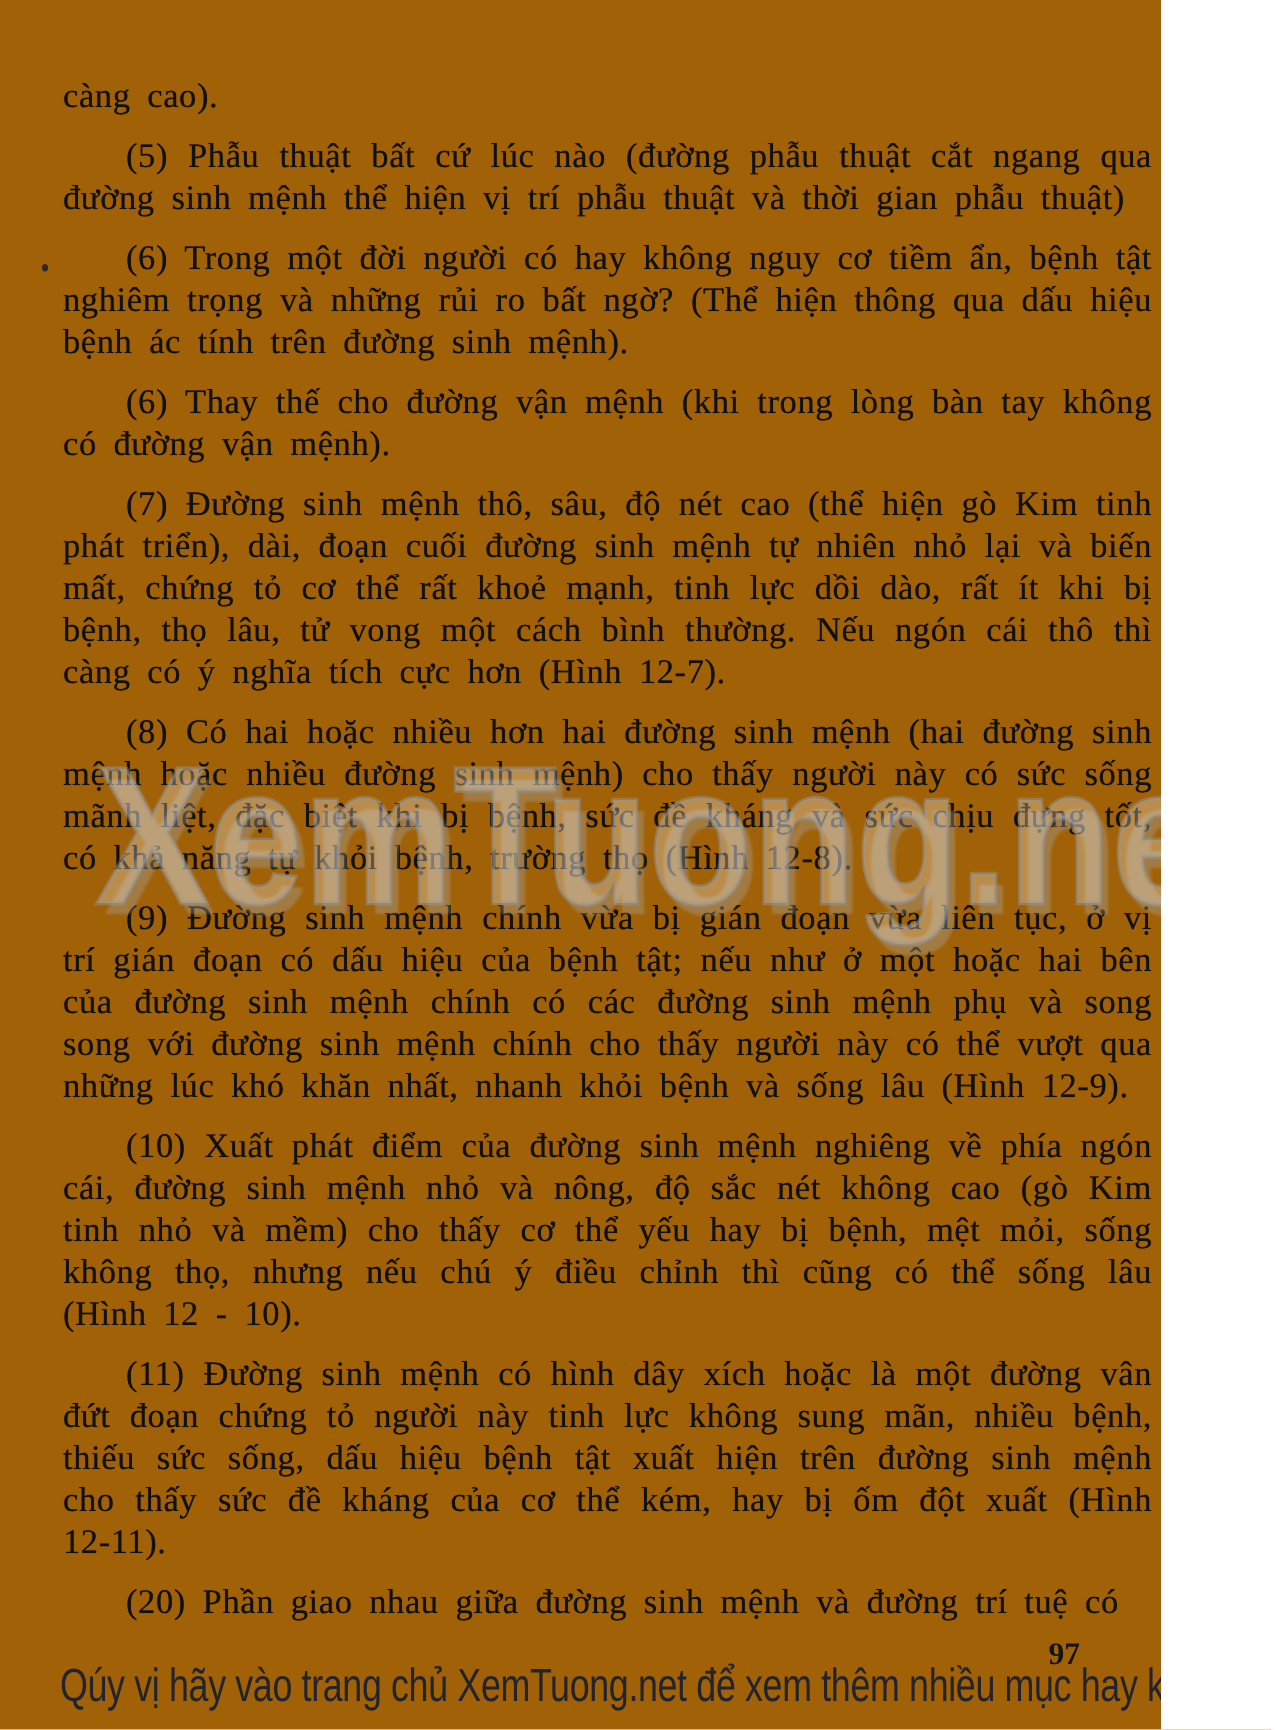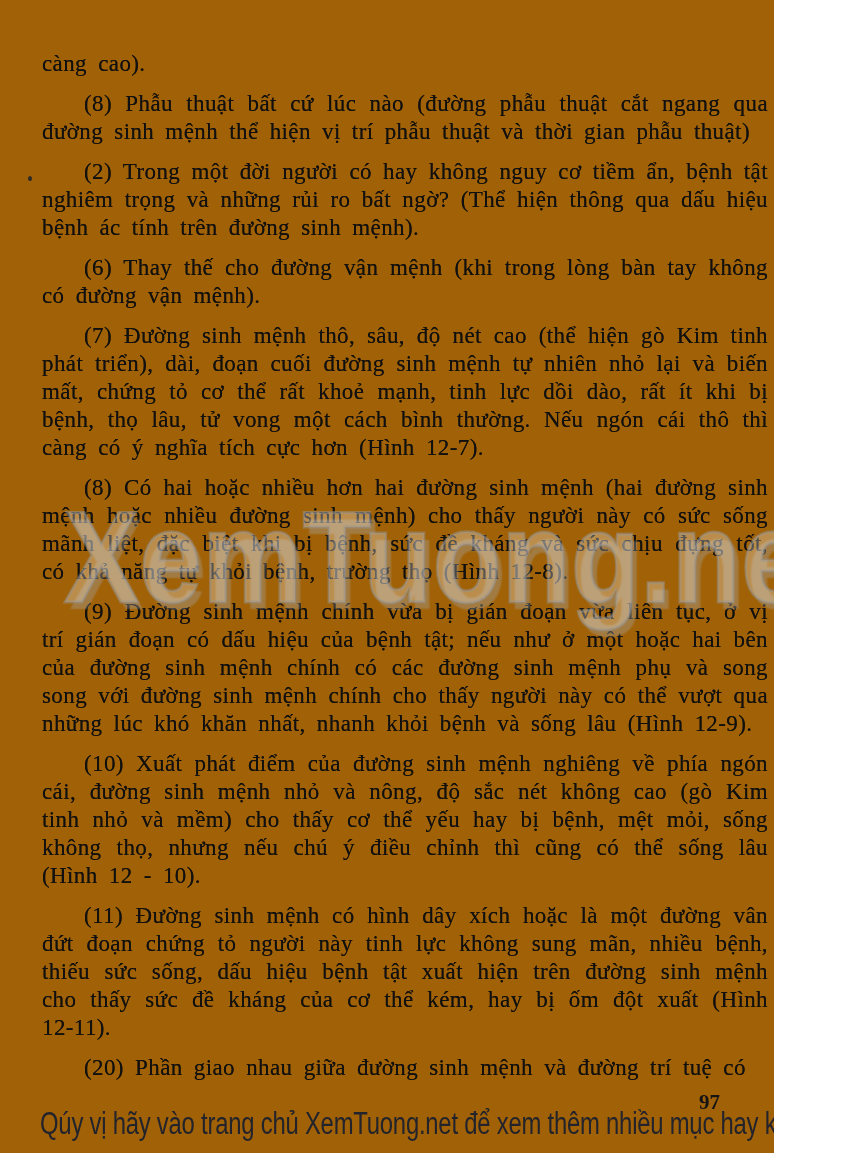--- a/index.html
+++ b/index.html
@@ -91,22 +91,22 @@
   .artifact.dot-left   { left: 28px;  top: 176px; width: 4px; height: 5px; }
   .artifact.dot-right  { left: 812px; top: 847px; width: 4px; height: 7px; opacity: 0.8; }
 </style>
 </head>
 <body>
 
 <div class="page">
 
   <div class="text-body">
       <p class="para no-indent">càng cao).</p>
-      <p class="para">(8) Phẫu thuật bất cứ lúc nào (đường phẫu thuật cắt ngang qua đường sinh mệnh thể hiện vị trí phẫu thuật và thời gian phẫu thuật)</p>
-      <p class="para">(2) Trong một đời người có hay không nguy cơ tiềm ẩn, bệnh tật nghiêm trọng và những rủi ro bất ngờ? (Thể hiện thông qua dấu hiệu bệnh ác tính trên đường sinh mệnh).</p>
+      <p class="para">(5) Phẫu thuật bất cứ lúc nào (đường phẫu thuật cắt ngang qua đường sinh mệnh thể hiện vị trí phẫu thuật và thời gian phẫu thuật)</p>
+      <p class="para">(6) Trong một đời người có hay không nguy cơ tiềm ẩn, bệnh tật nghiêm trọng và những rủi ro bất ngờ? (Thể hiện thông qua dấu hiệu bệnh ác tính trên đường sinh mệnh).</p>
       <p class="para">(6) Thay thế cho đường vận mệnh (khi trong lòng bàn tay không có đường vận mệnh).</p>
       <p class="para">(7) Đường sinh mệnh thô, sâu, độ nét cao (thể hiện gò Kim tinh phát triển), dài, đoạn cuối đường sinh mệnh tự nhiên nhỏ lại và biến mất, chứng tỏ cơ thể rất khoẻ mạnh, tinh lực dồi dào, rất ít khi bị bệnh, thọ lâu, tử vong một cách bình thường. Nếu ngón cái thô thì càng có ý nghĩa tích cực hơn (Hình 12-7).</p>
       <p class="para">(8) Có hai hoặc nhiều hơn hai đường sinh mệnh (hai đường sinh mệnh hoặc nhiều đường sinh mệnh) cho thấy người này có sức sống mãnh liệt, đặc biệt khi bị bệnh, sức đề kháng và sức chịu đựng tốt, có khả năng tự khỏi bệnh, trường thọ (Hình 12-8).</p>
       <p class="para">(9) Đường sinh mệnh chính vừa bị gián đoạn vừa liên tục, ở vị trí gián đoạn có dấu hiệu của bệnh tật; nếu như ở một hoặc hai bên của đường sinh mệnh chính có các đường sinh mệnh phụ và song song với đường sinh mệnh chính cho thấy người này có thể vượt qua những lúc khó khăn nhất, nhanh khỏi bệnh và sống lâu (Hình 12-9).</p>
       <p class="para">(10) Xuất phát điểm của đường sinh mệnh nghiêng về phía ngón cái, đường sinh mệnh nhỏ và nông, độ sắc nét không cao (gò Kim tinh nhỏ và mềm) cho thấy cơ thể yếu hay bị bệnh, mệt mỏi, sống không thọ, nhưng nếu chú ý điều chỉnh thì cũng có thể sống lâu (Hình 12 - 10).</p>
       <p class="para">(11) Đường sinh mệnh có hình dây xích hoặc là một đường vân đứt đoạn chứng tỏ người này tinh lực không sung mãn, nhiều bệnh, thiếu sức sống, dấu hiệu bệnh tật xuất hiện trên đường sinh mệnh cho thấy sức đề kháng của cơ thể kém, hay bị ốm đột xuất (Hình 12-11).</p>
       <p class="para">(20) Phần giao nhau giữa đường sinh mệnh và đường trí tuệ có</p>
     </div>
 
   <div class="watermark">XemTuong.net</div>

